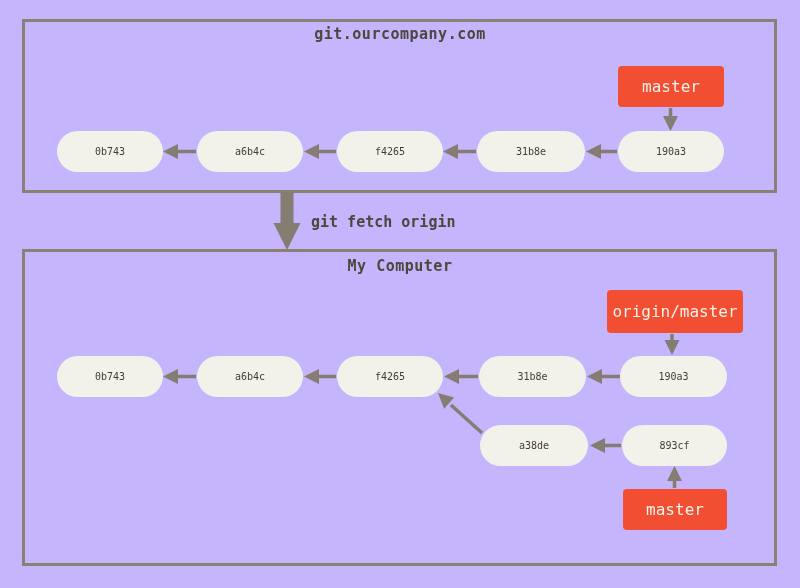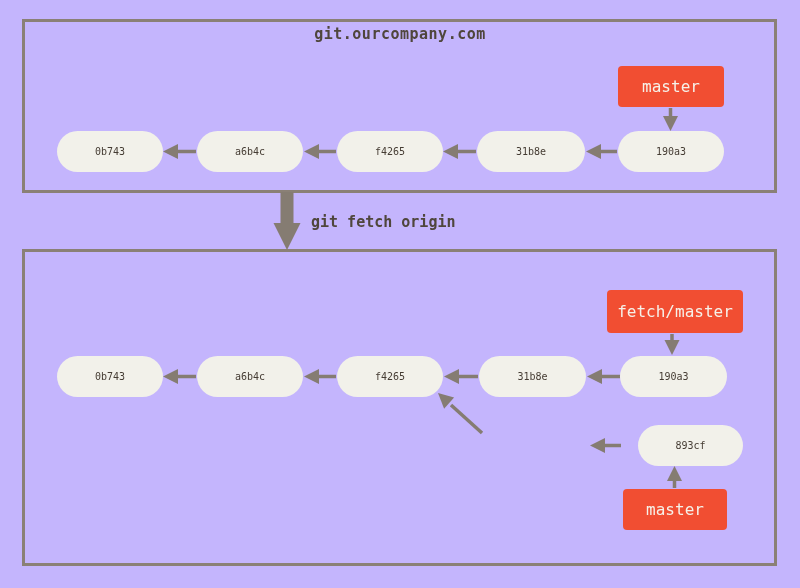--- a/index.html
+++ b/index.html
@@ -71,20 +71,21 @@
 </style>
 </head>
 <body>
 
 <div id="stage">
 
   <div class="repo-box" style="left:22px; top:19px; width:755px; height:174px;"></div>
   <div class="repo-title" style="top:25px;">git.ourcompany.com</div>
 
   <div class="repo-box" style="left:22px; top:249px; width:755px; height:317px;"></div>
+  <div class="repo-title" style="top:257px;">My Computer</div>
 
   <svg id="arrows" width="800" height="588" viewBox="0 0 800 588">
 
     <g>
       <line x1="196" y1="151.5" x2="176" y2="151.5"></line>
       <polygon points="163,151.5 178,144 178,159"></polygon>
     </g>
     <g>
       <line x1="336" y1="151.5" x2="317" y2="151.5"></line>
       <polygon points="304,151.5 319,144 319,159"></polygon>
@@ -152,19 +153,20 @@
   <div class="node" style="left:618px; top:131px; width:106px;">190a3</div>
 
   <div class="branch-label" style="left:618px; top:66px; width:106px;">master</div>
 
   <div class="node" style="left:57px;  top:356px; width:106px;">0b743</div>
   <div class="node" style="left:197px; top:356px; width:106px;">a6b4c</div>
   <div class="node" style="left:337px; top:356px; width:106px;">f4265</div>
   <div class="node" style="left:479px; top:356px; width:107px;">31b8e</div>
   <div class="node" style="left:620px; top:356px; width:107px;">190a3</div>
 
-  <div class="node" style="left:638px; top:425px; width:105px;">893cf</div>
+  <div class="node" style="left:480px; top:425px; width:108px;">a38de</div>
+  <div class="node" style="left:622px; top:425px; width:105px;">893cf</div>
 
-  <div class="branch-label" style="left:607px; top:290px; width:136px; height:43px; line-height:43px;">fetch/master</div>
+  <div class="branch-label" style="left:607px; top:290px; width:136px; height:43px; line-height:43px;">origin/master</div>
 
   <div class="branch-label" style="left:623px; top:489px; width:104px;">master</div>
 
 </div>
 
 </body></html>

